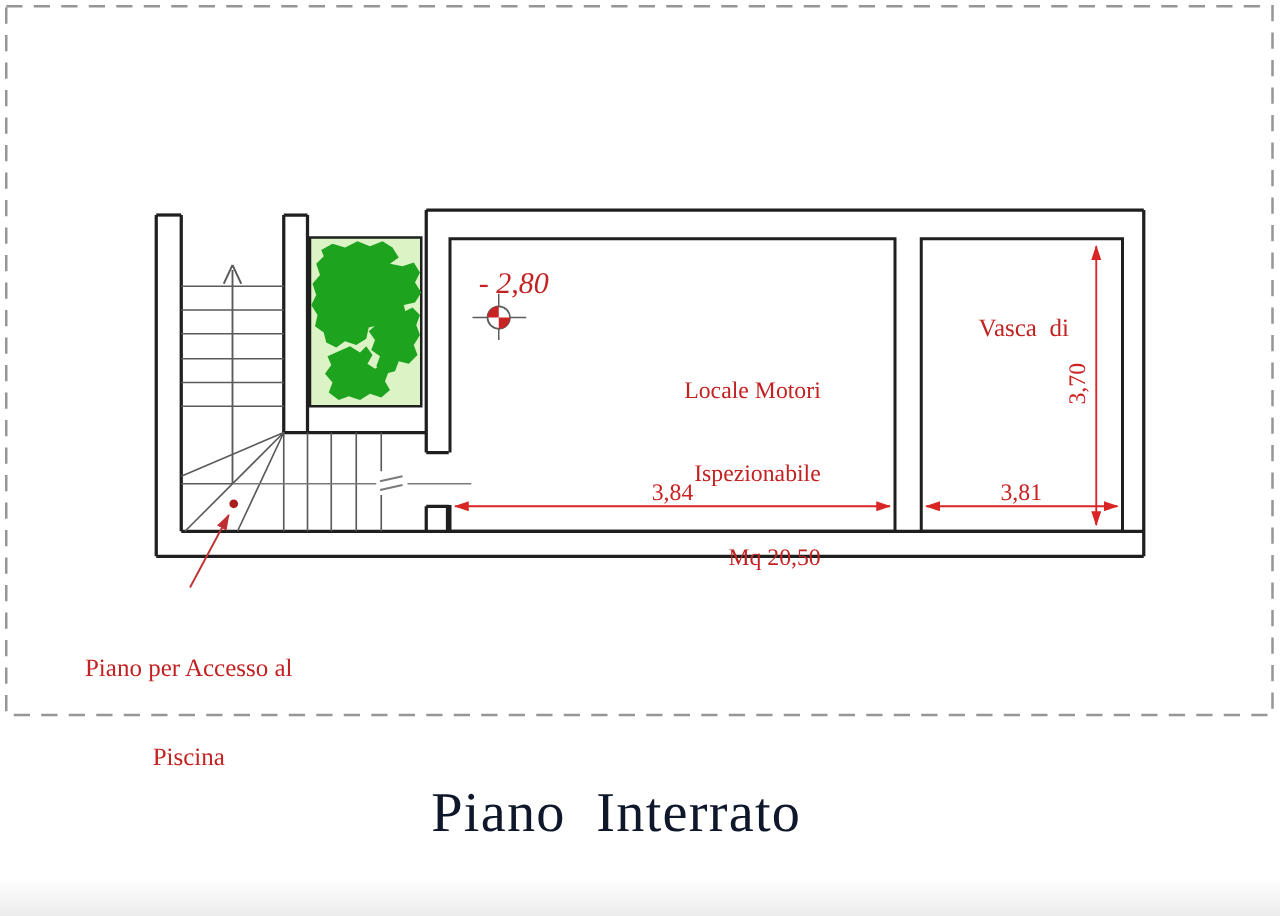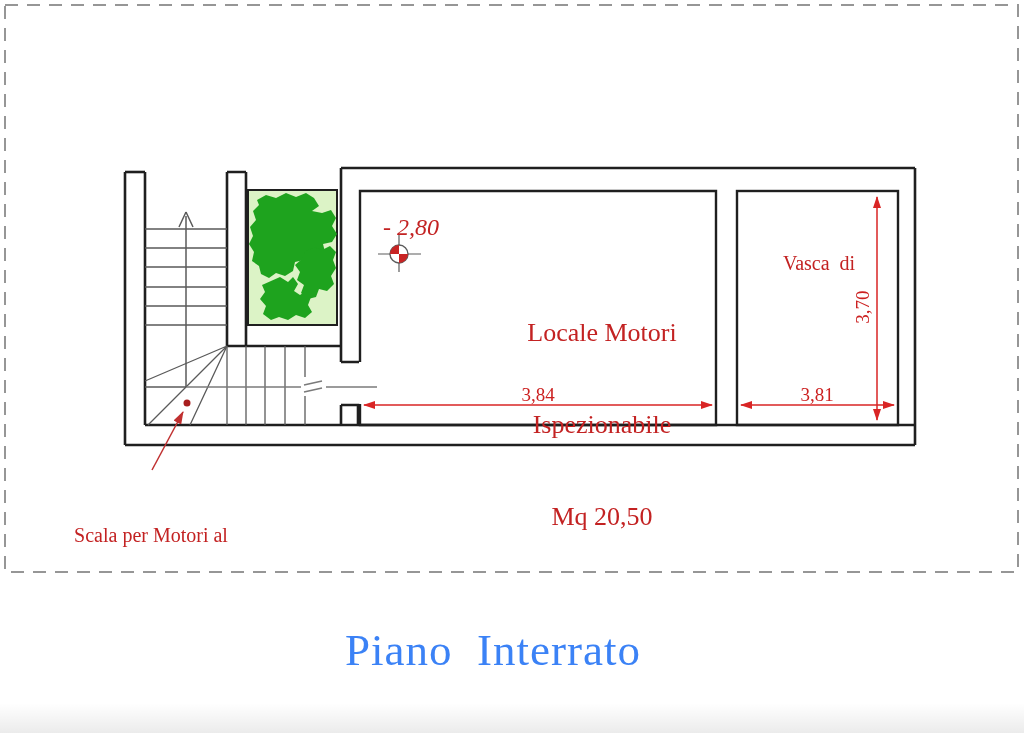--- a/index.html
+++ b/index.html
@@ -3,28 +3,28 @@
 <meta charset="utf-8">
 <style>
   html,body{margin:0;padding:0;background:#ffffff;}
   body{width:1024px;height:733px;position:relative;overflow:hidden;
        font-family:"Liberation Serif",serif;}
   #plan-svg{position:absolute;left:0;top:0;width:1024px;height:733px;}
   .label{position:absolute;color:#c32222;text-align:center;
          white-space:pre-wrap;line-height:1.18;z-index:5;}
   .lbl-line{white-space:pre-wrap;}
   .elev{font-size:24px;font-style:italic;}
-  .room{font-size:26px;}
+  .room{font-size:19px;text-align:right;}
   .vasca{font-size:20px;}
   .note{font-size:20px;}
   .dim{font-size:19px;color:#cc2121;}
   .dim-vert{transform:translate(-50%,-50%) rotate(-90deg);transform-origin:center;}
   .center-x{transform:translateX(-50%);}
   #drawing-title{position:absolute;left:493px;top:624px;transform:translateX(-50%);
-         color:#3b82f6;font-size:45px;letter-spacing:1px;white-space:pre-wrap;z-index:5;}
+         color:#0f172a;font-size:45px;letter-spacing:1px;white-space:pre-wrap;z-index:5;}
   #bottom-shade{position:absolute;left:0;bottom:0;width:1024px;height:30px;
          background:linear-gradient(to bottom,rgba(0,0,0,0) 0%,rgba(0,0,0,0.08) 100%);}
 </style>
 </head>
 <body>
 
 <svg id="plan-svg" viewBox="0 0 1024 733">
   <defs>
     <marker id="arr" viewBox="0 0 12 8" refX="11" refY="4" markerWidth="12" markerHeight="8" markerUnits="userSpaceOnUse" orient="auto-start-reverse">
       <path d="M0,0 L12,4 L0,8 z" fill="#d92525"></path>
@@ -105,21 +105,22 @@
   <div class="lbl-line">Locale Motori</div>
   <div class="lbl-line">Ispezionabile</div>
   <div class="lbl-line">Mq 20,50</div>
 </div>
 
 <div class="label vasca center-x" style="left:819px;top:205px;">
   <div class="lbl-line">Vasca  di</div>
 </div>
 
 <div class="label note center-x" style="left:151px;top:477px;">
-  <div class="lbl-line">Scala per Motori al</div>
+  <div class="lbl-line">Piano per Accesso al</div>
+  <div class="lbl-line">Piscina</div>
 </div>
 
 <div class="label dim center-x" style="left:538px;top:384px;">3,84</div>
 <div class="label dim center-x" style="left:817px;top:384px;">3,81</div>
 <div class="label dim dim-vert" style="left:863px;top:307px;">3,70</div>
 
 <div id="drawing-title">Piano  Interrato</div>
 
 <div id="bottom-shade"></div>
 

